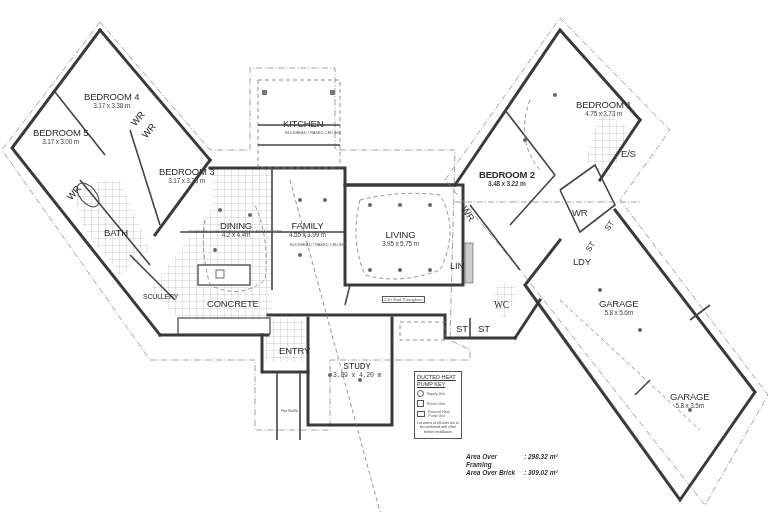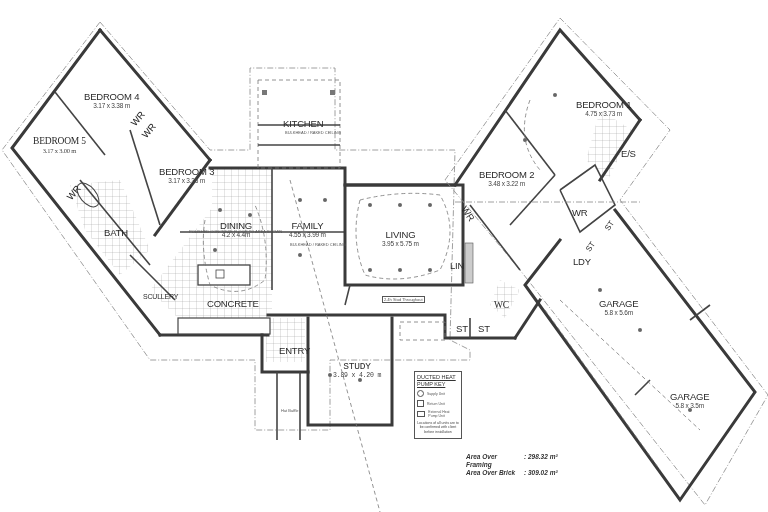--- a/index.html
+++ b/index.html
@@ -122,21 +122,21 @@
   </g>
   <path class="dash" d="M360 200 Q350 240 365 275 Q400 285 440 270 Q460 230 440 195 Q400 190 360 200"></path>
   <path class="dash" d="M205 220 Q200 250 210 285 Q240 300 265 280 Q270 240 255 205"></path>
   <path class="dash" d="M530 100 Q515 140 540 170"></path>
 </svg>
 
 <div class="lbl" style="left:84px;top:92px;">
   <span class="name">BEDROOM 4</span>
     <span class="dim">3.17 x 3.38 m</span>
 </div>
-<div class="lbl" style="left:33px;top:137px;font-family:Liberation Serif, serif;">
+<div class="lbl" style="left:33px;top:128px;">
   <span class="name">BEDROOM 5</span>
     <span class="dim">3.17 x 3.00 m</span>
 </div>
 <div class="lbl" style="left:145px;top:167px;margin-left:14px;">
   <span class="name">BEDROOM 3</span>
     <span class="dim">3.17 x 3.36 m</span>
 </div>
 <div class="lbl" style="left:104px;top:228px;">
   <span class="name">BATH</span>
 </div>
@@ -161,21 +161,21 @@
   <span class="name">LIVING</span>
     <span class="dim">3.95 x 5.75 m</span>
 </div>
 <div class="lbl" style="left:279px;top:346px;">
   <span class="name">ENTRY</span>
 </div>
 <div class="lbl" style="left:333px;top:362px;font-family:Liberation Mono, monospace;">
   <span class="name">STUDY</span>
     <span class="dim">3.89 x 4.20 m</span>
 </div>
-<div class="lbl" style="left:479px;top:170px;">
+<div class="lbl" style="left:479px;top:170px;font-weight:bold;">
   <span class="name">BEDROOM 2</span>
     <span class="dim">3.48 x 3.22 m</span>
 </div>
 <div class="lbl" style="left:538px;top:100px;margin-left:38px;">
   <span class="name">BEDROOM 1</span>
     <span class="dim">4.75 x 3.73 m</span>
 </div>
 <div class="lbl" style="left:598px;top:149px;margin-left:23px;">
   <span class="name">E/S</span>
 </div>

